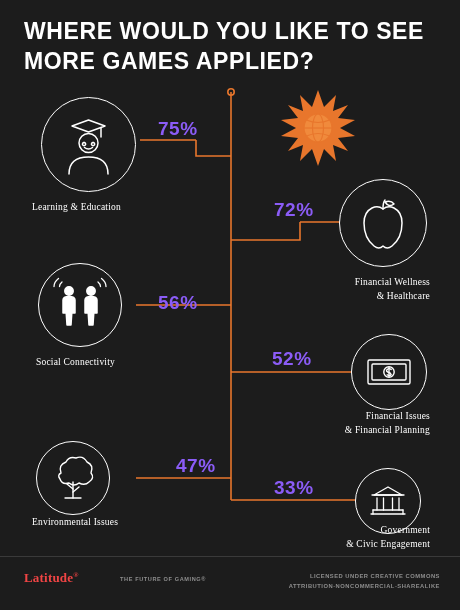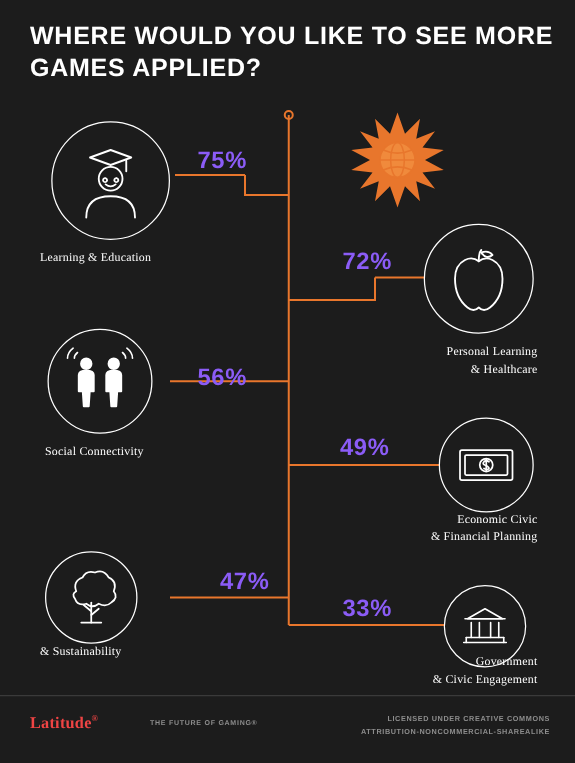--- a/index.html
+++ b/index.html
@@ -8,21 +8,21 @@
     background:#1c1c1c;
     font-family:"Liberation Sans", sans-serif;
     color:#ffffff;
     overflow:hidden;
     position:relative;
   }
   #stage{position:absolute;left:0;top:0;width:460px;height:610px;}
 
   .title{
     position:absolute;left:24px;top:16px;width:420px;
-    font-size:20px;font-weight:bold;letter-spacing:0.6px;
+    font-size:23px;font-weight:bold;letter-spacing:0.6px;
     line-height:1.32;color:#ffffff;text-transform:uppercase;
   }
 
   svg.lines{position:absolute;left:0;top:0;width:460px;height:610px;}
 
   .node{position:absolute;}
   .circle{
     position:absolute;border-radius:50%;
     border:1.4px solid #ffffff;
     box-sizing:border-box;
@@ -125,21 +125,21 @@
     <svg width="86" height="86" viewBox="0 0 86 86">
       <g stroke="#ffffff" stroke-width="1.5" fill="none" stroke-linecap="round" stroke-linejoin="round">
         <path d="M43 29 q-5 -4 -11 -1 q-8 4 -8 15 q0 15 10 23 q5 4 9 0 q4 4 9 0 q10 -8 10 -23 q0 -11 -8 -15 q-6 -3 -11 1"></path>
         <path d="M43 29 q0 -7 2 -9"></path>
         <path d="M45 22 q6 -2 9 2 q-5 4 -9 -2"></path>
       </g>
     </svg>
   </div>
   <div class="pct" style="left:274px;top:199px;">72%</div>
   <div class="lbl right" style="left:258px;top:276px;width:172px;">
-    <div>Personal Learning</div>
+    <div>Financial Wellness</div>
     <div>&amp; Healthcare</div>
   </div>
 
   <div class="circle" style="left:38px;top:263px;width:84px;height:84px;">
     <svg width="82" height="82" viewBox="0 0 82 82">
       <g stroke="#ffffff" stroke-width="1.5" fill="#ffffff" stroke-linecap="round" stroke-linejoin="round">
         <circle cx="30" cy="27" r="4.2"></circle>
         <path d="M24 36 q0 -3.5 6 -3.5 q6 0 6 3.5 l0 13 l-3.2 0 l-0.8 12 l-4 0 l-0.8 -12 l-3.2 0 z"></path>
         <circle cx="52" cy="27" r="4.2"></circle>
         <path d="M46 36 q0 -3.5 6 -3.5 q6 0 6 3.5 l0 13 l-3.2 0 l-0.8 12 l-4 0 l-0.8 -12 l-3.2 0 z"></path>
@@ -161,40 +161,40 @@
     <svg width="74" height="74" viewBox="0 0 74 74">
       <g stroke="#ffffff" stroke-width="1.4" fill="none" stroke-linecap="round" stroke-linejoin="round">
         <rect x="16" y="25" width="42" height="24" rx="1.5"></rect>
         <rect x="20" y="29" width="34" height="16" rx="1"></rect>
         <circle cx="37" cy="37" r="5.2"></circle>
         <path d="M37 32.5 L37 41.5"></path>
         <path d="M39.2 34.4 q-2.2 -1.6 -4 0 q-1.6 1.6 0.6 2.6 q3 1 3.4 2.6 q-0.6 1.8 -4 0.2"></path>
       </g>
     </svg>
   </div>
-  <div class="pct" style="left:272px;top:348px;">49%</div>
+  <div class="pct" style="left:272px;top:348px;">52%</div>
   <div class="lbl right" style="left:250px;top:410px;width:180px;">
-    <div>Economic Civic</div>
+    <div>Financial Issues</div>
     <div>&amp; Financial Planning</div>
   </div>
 
   <div class="circle" style="left:36px;top:441px;width:74px;height:74px;">
     <svg width="72" height="72" viewBox="0 0 72 72">
       <g stroke="#ffffff" stroke-width="1.4" fill="none" stroke-linecap="round" stroke-linejoin="round">
         <path d="M24 31 q-3 -8 5 -11 q3 -6 10 -4 q7 -3 11 4 q7 3 4 11 q4 5 -2 9 q-4 4 -10 1 q-5 4 -10 0 q-7 2 -9 -4 q-3 -4 1 -6"></path>
         <path d="M36 40 L36 56"></path>
         <path d="M36 47 L30 42"></path>
         <path d="M36 50 L42 45"></path>
         <path d="M28 56 L44 56"></path>
       </g>
     </svg>
   </div>
   <div class="pct" style="left:176px;top:455px;">47%</div>
   <div class="lbl" style="left:32px;top:516px;width:190px;">
-    <div>&amp; Sustainability</div>
+    <div>Environmental Issues</div>
   </div>
 
   <div class="circle" style="left:355px;top:468px;width:66px;height:66px;">
     <svg width="64" height="64" viewBox="0 0 64 64">
       <g stroke="#ffffff" stroke-width="1.3" fill="none" stroke-linecap="round" stroke-linejoin="round">
         <path d="M18 26 L32 18 L46 26 Z"></path>
         <path d="M16 26 L48 26"></path>
         <path d="M21 29 L21 41 M27.5 29 L27.5 41 M36.5 29 L36.5 41 M43 29 L43 41"></path>
         <path d="M17 41 L47 41"></path>
         <path d="M15 45 L49 45"></path>

